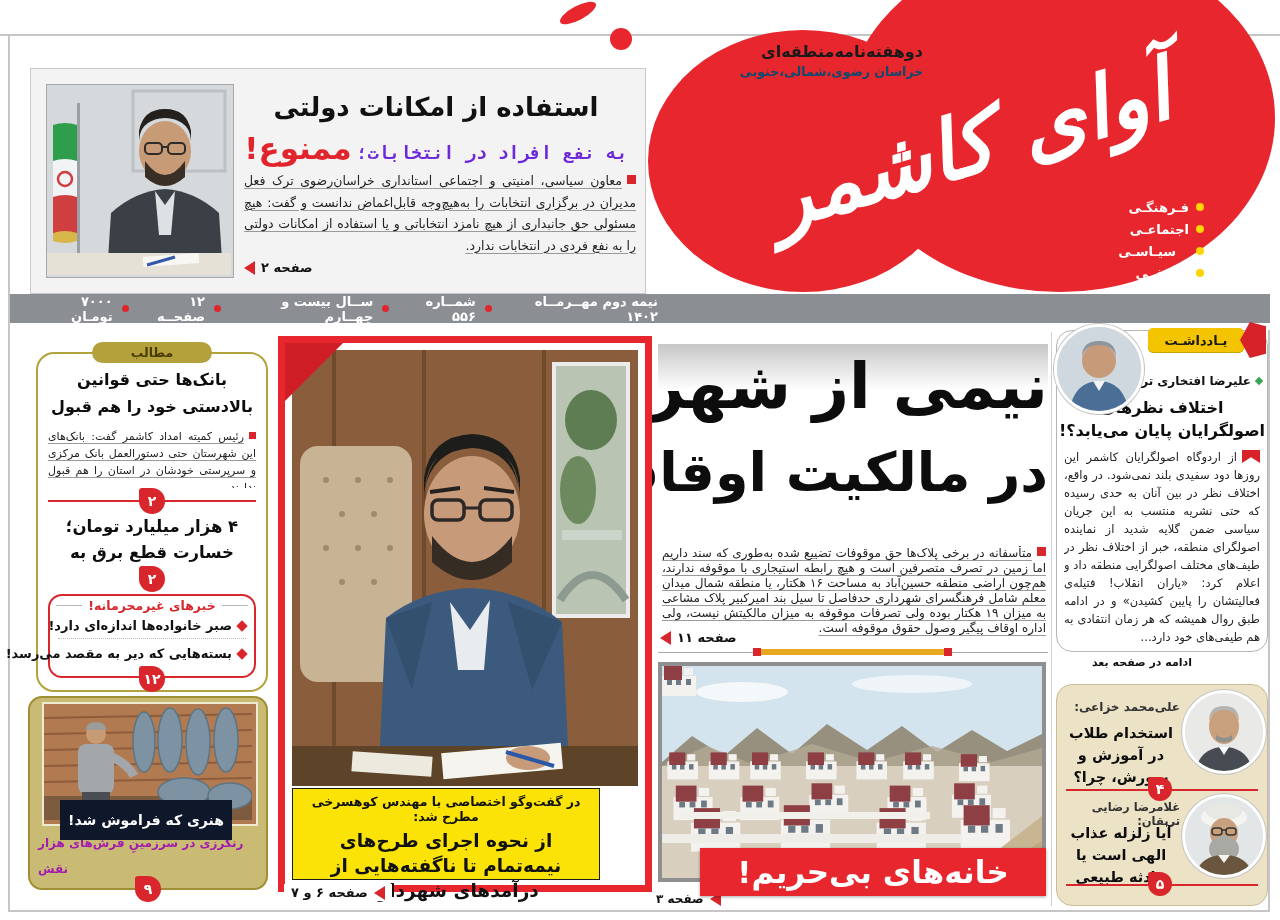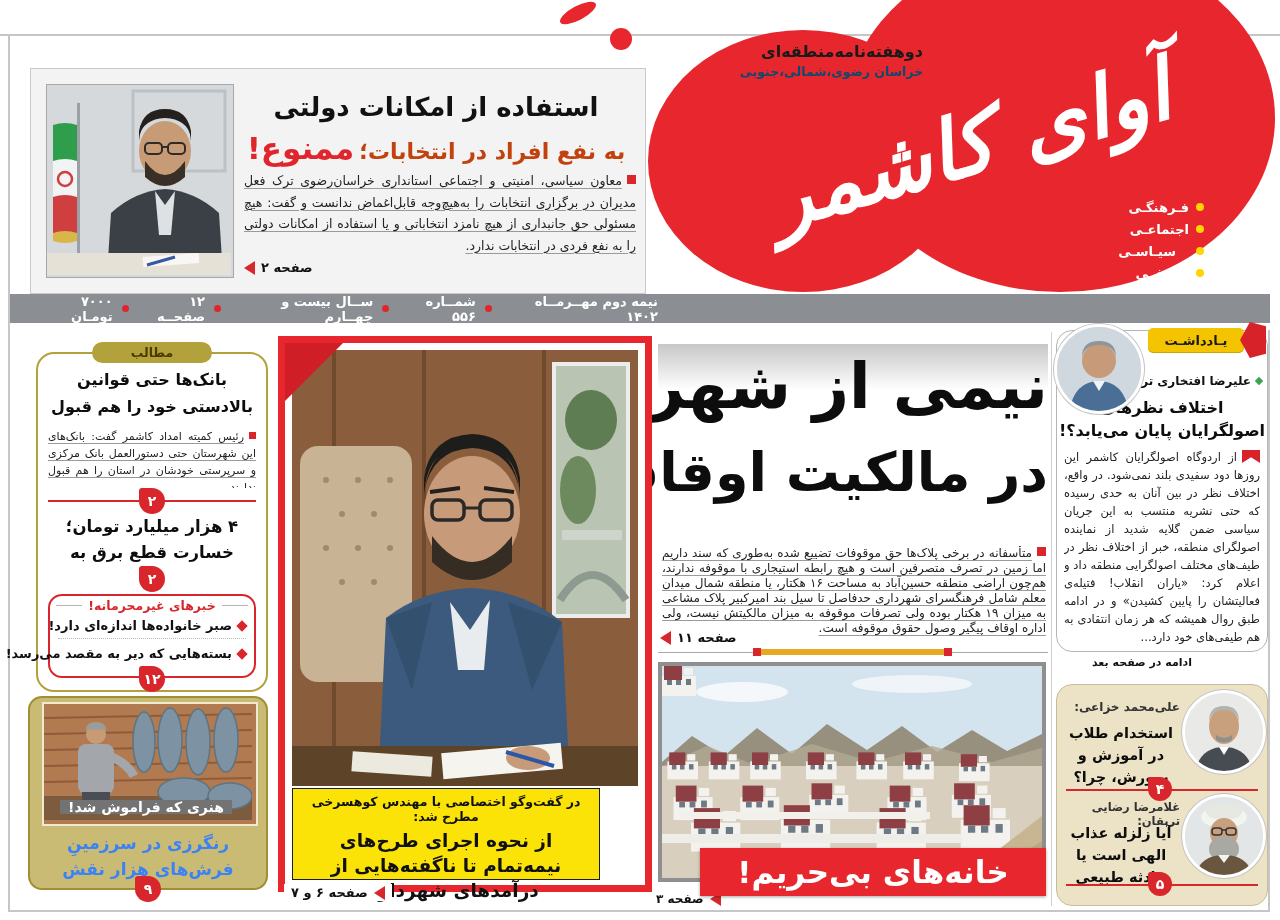--- a/index.html
+++ b/index.html
@@ -86,21 +86,21 @@
     <path d="M60,190 L64,128 Q88,106 118,104 Q148,106 172,128 L176,190 Z" fill="#3b4046"></path>
     <path d="M108,106 L118,120 L128,106 L124,150 L112,150 Z" fill="#dde1e4"></path>
     <rect x="0" y="168" width="184" height="22" fill="#e6e1d6"></rect>
     <rect x="96" y="170" width="56" height="10" fill="#f8f7f3" transform="rotate(-4 124 175)"></rect>
     <line x1="100" y1="180" x2="128" y2="172" stroke="#3558a8" stroke-width="3"></line>
   </svg>
 </div>
 <div class="abs rtl" style="left:238px;top:92px;width:396px;text-align:center;z-index:3;">
   <div style="font-size:26px;font-weight:800;color:#111;white-space:nowrap;">استفاده از امکانات دولتی</div>
   <div style="margin-top:8px;white-space:nowrap;">
-    <span style="font-size:22px;font-weight:800;color:#c2410c;">به نفع افراد در انتخابات؛</span>
+    <span style="font-size:18px;font-weight:800;color:#6d28d9;font-family:Liberation Mono, monospace;">به نفع افراد در انتخابات؛</span>
     <span style="font-size:31px;font-weight:800;color:#e0262c;">ممنوع!</span>
   </div>
 </div>
 <div class="abs rtl jus u" style="left:244px;top:170px;width:392px;height:88px;font-size:12.5px;line-height:21.5px;color:#222;z-index:3;overflow:hidden;">
   <span class="redsq" style="text-decoration:none;"></span><span>معاون سیاسی، امنیتی و اجتماعی استانداری خراسان‌رضوی ترک فعل مدیران در برگزاری انتخابات را به‌هیچ‌وجه قابل‌اغماض ندانست و گفت: هیچ مسئولی حق جانبداری از هیچ نامزد انتخاباتی و یا استفاده از امکانات دولتی را به نفع فردی در انتخابات ندارد.</span>
 </div>
 <div class="abs pagemarker" style="left:244px;top:260px;z-index:3;">
   <span class="tri-l"></span>
   <span>صفحه ۲</span>
 </div>
@@ -282,24 +282,24 @@
       <ellipse cx="140" cy="88" rx="26" ry="14"></ellipse>
       <ellipse cx="186" cy="92" rx="22" ry="13"></ellipse>
     </g>
     <circle cx="52" cy="30" r="10" fill="#c89b77"></circle>
     <path d="M42,26 Q42,18 52,18 Q62,18 62,26" fill="#9c9c98"></path>
     <rect x="34" y="40" width="36" height="50" rx="8" fill="#a3a7ab"></rect>
     <rect x="38" y="88" width="28" height="22" fill="#4a4e54"></rect>
     <path d="M66,52 Q84,60 90,72" stroke="#a3a7ab" stroke-width="9" fill="none"></path>
   </svg>
 </div>
-<div class="abs rtl" style="left:60px;top:800px;width:172px;height:14px;background:#737373;display:flex;align-items:center;justify-content:center;z-index:4;">
+<div class="abs rtl" style="left:60px;top:800px;width:172px;height:40px;background:#0f172a;display:flex;align-items:center;justify-content:center;z-index:4;">
   <span style="color:#fff;font-weight:800;font-size:14px;">هنری که فراموش شد!</span>
 </div>
-<div class="abs rtl" style="left:38px;top:830px;width:220px;text-align:center;font-size:17px;font-weight:800;color:#3b82f6;line-height:26px;z-index:3;">رنگرزی در سرزمینِ فرش‌های هزار نقش</div>
+<div class="abs rtl" style="left:38px;top:830px;width:220px;text-align:left;font-size:12px;font-weight:800;color:#a21caf;line-height:26px;z-index:3;">رنگرزی در سرزمینِ فرش‌های هزار نقش</div>
 <div class="pgbadge" style="left:135px;top:876px;">۹</div>
 
 <div class="abs" style="left:1056px;top:330px;width:212px;height:322px;border:1.5px solid #b5b5b5;border-radius:16px;box-sizing:border-box;"></div>
 <div class="abs circlephoto" style="left:1054px;top:324px;width:84px;height:84px;background:#cfd8de;">
   <svg width="84" height="84" viewBox="0 0 84 84">
     <rect width="84" height="84" fill="#cfd8de"></rect>
     <circle cx="42" cy="34" r="17" fill="#c79b79"></circle>
     <path d="M25,30 Q25,14 42,14 Q59,14 59,30 Q56,18 42,18 Q28,18 25,30 Z" fill="#8f969b"></path>
     <path d="M12,84 Q18,54 42,54 Q66,54 72,84 Z" fill="#4a6e96"></path>
     <path d="M36,54 L42,64 L48,54 Z" fill="#f0f2f4"></path>

